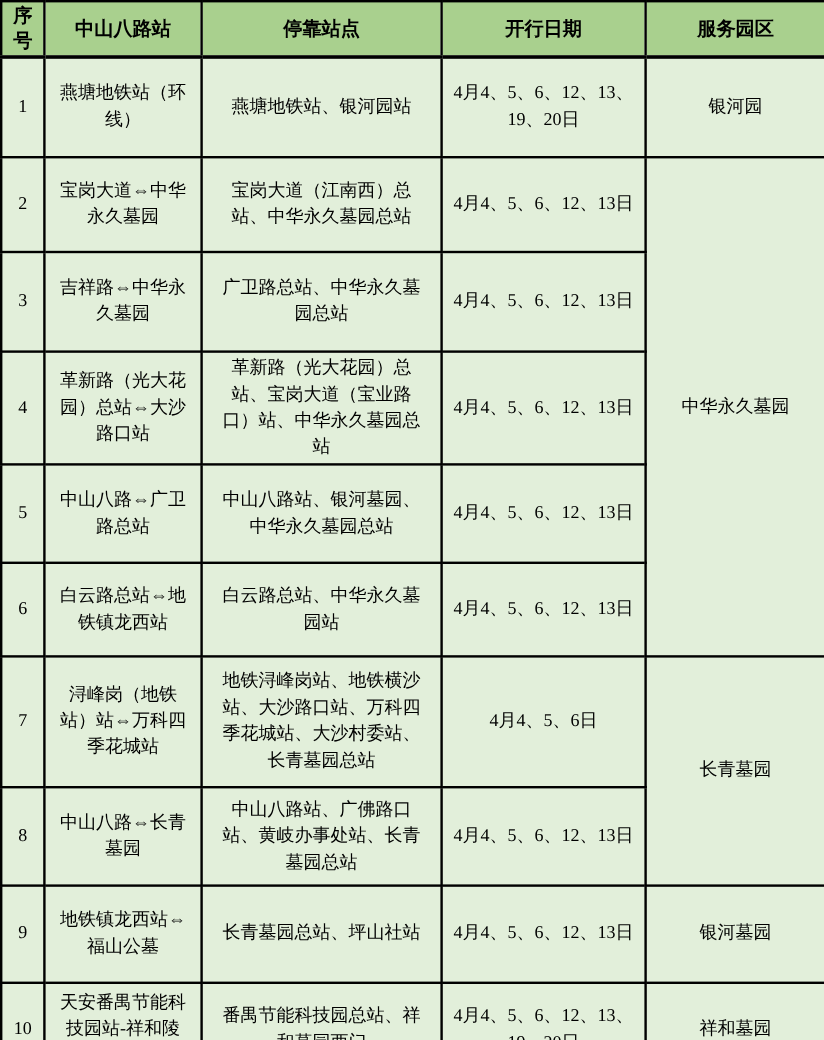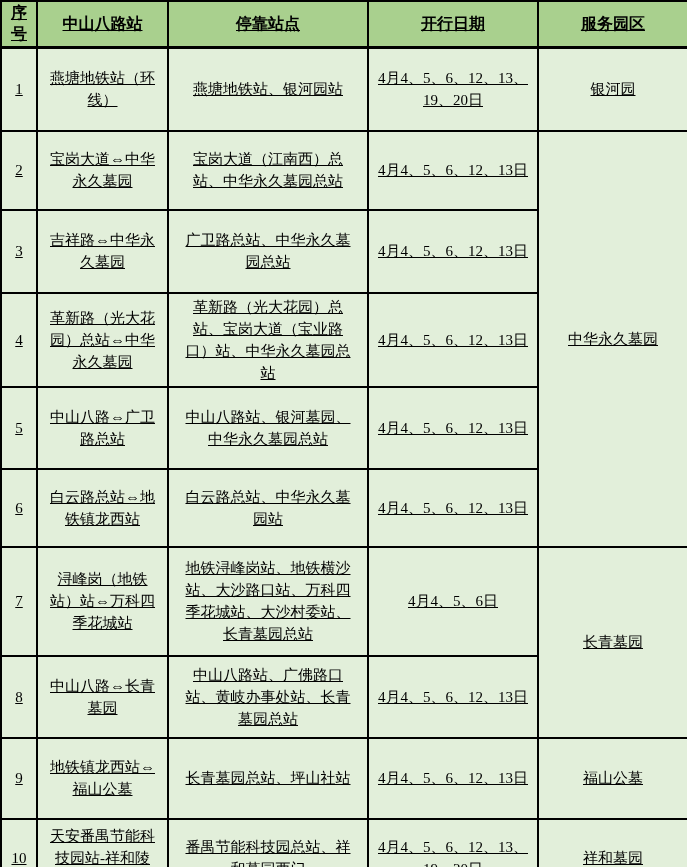--- a/index.html
+++ b/index.html
@@ -4,21 +4,20 @@
 <style>
   html, body {
     margin: 0;
     padding: 0;
     background: #ffffff;
   }
   .table-wrap {
     width: 687px;
     height: 867px;
     overflow: hidden;
-    text-decoration: underline;
   }
   table.shuttle {
     width: 687px;
     height: 867px;
     border-collapse: collapse;
     table-layout: fixed;
     background: #E2EFDA;
     font-family: "Liberation Serif", "DejaVu Serif", serif;
     color: #000000;
   }
@@ -106,21 +105,21 @@
         <td class="col-park" rowspan="5">中华永久墓园</td>
       </tr>
       <tr>
         <td class="col-no">3</td>
         <td>吉祥路⇔中华永久墓园</td>
         <td>广卫路总站、中华永久墓园总站</td>
         <td class="col-dates">4月4、5、6、12、13日</td>
       </tr>
       <tr>
         <td class="col-no">4</td>
-        <td>革新路（光大花园）总站⇔中华永久墓园</td>
+        <td>革新路（光大花园）总站⇔大沙路口站</td>
         <td>革新路（光大花园）总站、宝岗大道（宝业路口）站、中华永久墓园总站</td>
         <td class="col-dates">4月4、5、6、12、13日</td>
       </tr>
       <tr>
         <td class="col-no">5</td>
         <td>中山八路⇔广卫路总站</td>
         <td>中山八路站、银河墓园、中华永久墓园总站</td>
         <td class="col-dates">4月4、5、6、12、13日</td>
       </tr>
       <tr>
@@ -140,21 +139,21 @@
         <td class="col-no">8</td>
         <td>中山八路⇔长青墓园</td>
         <td>中山八路站、广佛路口站、黄岐办事处站、长青墓园总站</td>
         <td class="col-dates">4月4、5、6、12、13日</td>
       </tr>
       <tr>
         <td class="col-no">9</td>
         <td>地铁镇龙西站⇔福山公墓</td>
         <td>长青墓园总站、坪山社站</td>
         <td class="col-dates">4月4、5、6、12、13日</td>
-        <td class="col-park">福山公墓</td>
+        <td class="col-park">银河墓园</td>
       </tr>
       <tr>
         <td class="col-no">10</td>
         <td>天安番禺节能科技园站-祥和陵园西门站</td>
         <td>番禺节能科技园总站、祥和墓园西门</td>
         <td class="col-dates">4月4、5、6、12、13、19、20日</td>
         <td class="col-park">祥和墓园</td>
       </tr>
     </tbody>
   </table>

